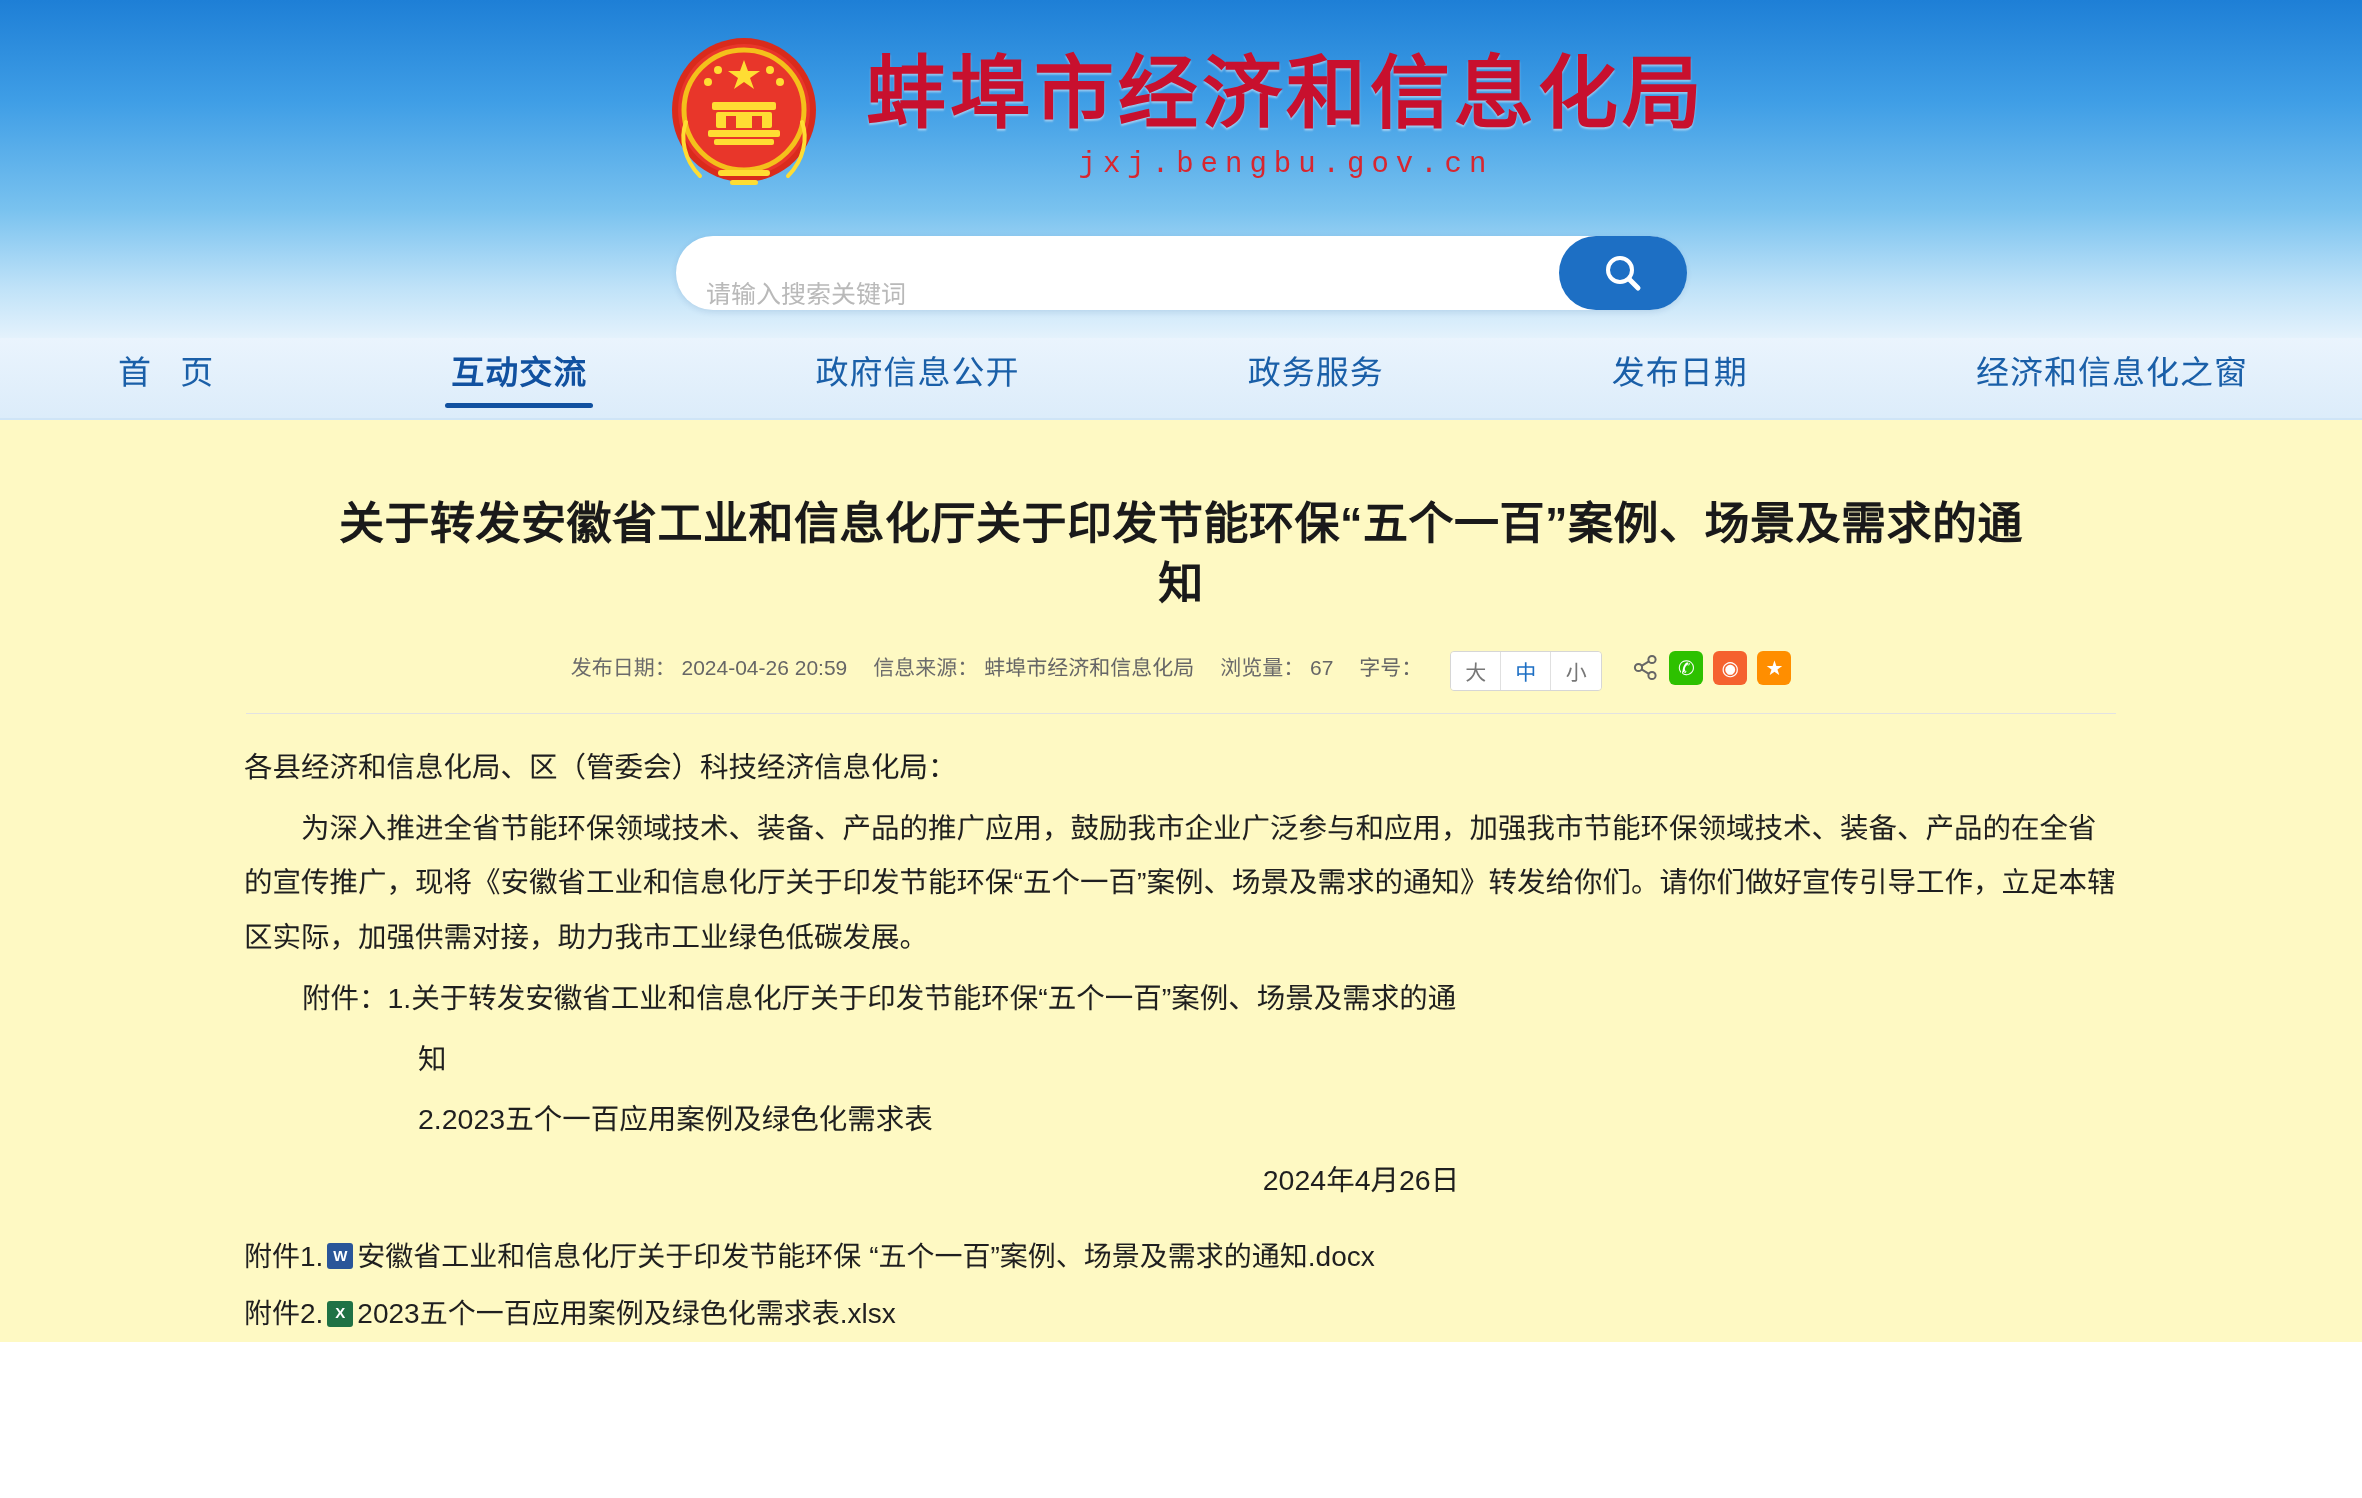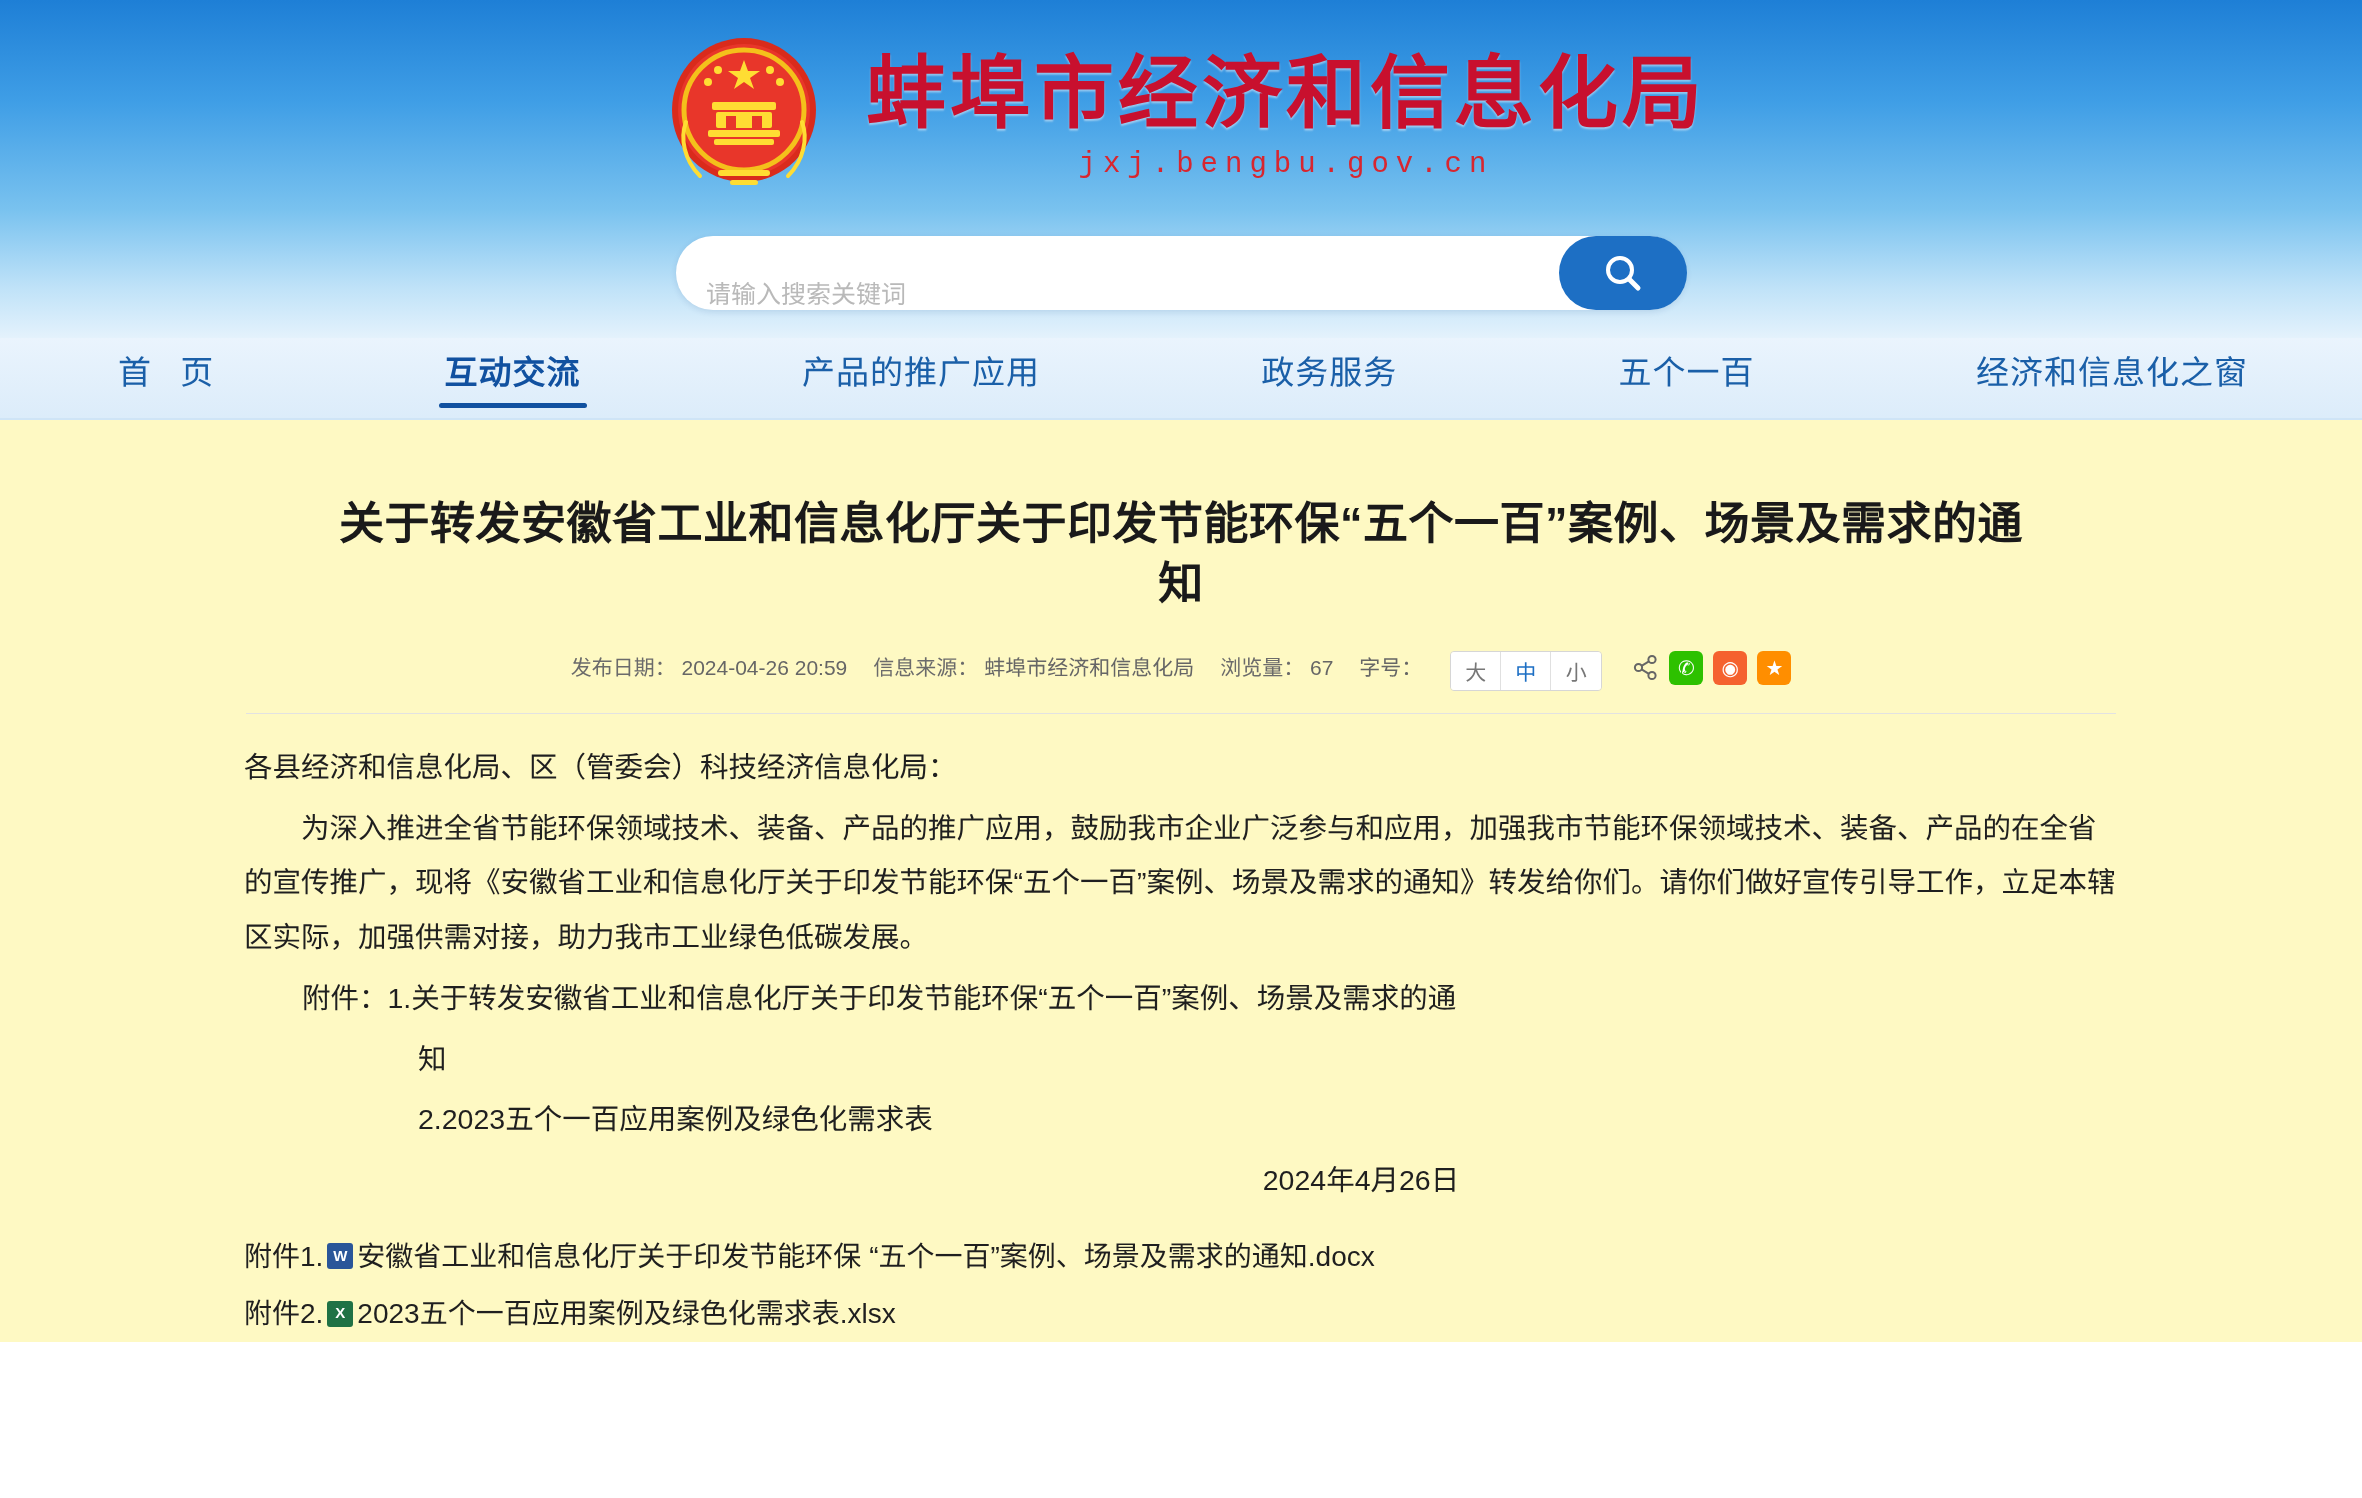--- a/index.html
+++ b/index.html
@@ -290,23 +290,23 @@
           <line x1="28" y1="28" x2="37" y2="37" stroke="#ffffff" stroke-width="5" stroke-linecap="round"></line>
         </svg>
       </button>
     </div>
   </div>
 </div>
 
 <nav class="nav-bar">
   <div class="nav-item home">首 页</div>
   <div class="nav-item active">互动交流</div>
-  <div class="nav-item">产品的推广应用</div>
+  <div class="nav-item">政府信息公开</div>
   <div class="nav-item">政务服务</div>
-  <div class="nav-item">五个一百</div>
+  <div class="nav-item">发布日期</div>
   <div class="nav-item">经济和信息化之窗</div>
 </nav>
 
 <div class="page-wrap">
   <div class="article">
 
     <h1 class="article-title">关于转发安徽省工业和信息化厅关于印发节能环保“五个一百”案例、场景及需求的通知</h1>
 
     <div class="meta-row">
       <span class="meta-item">

